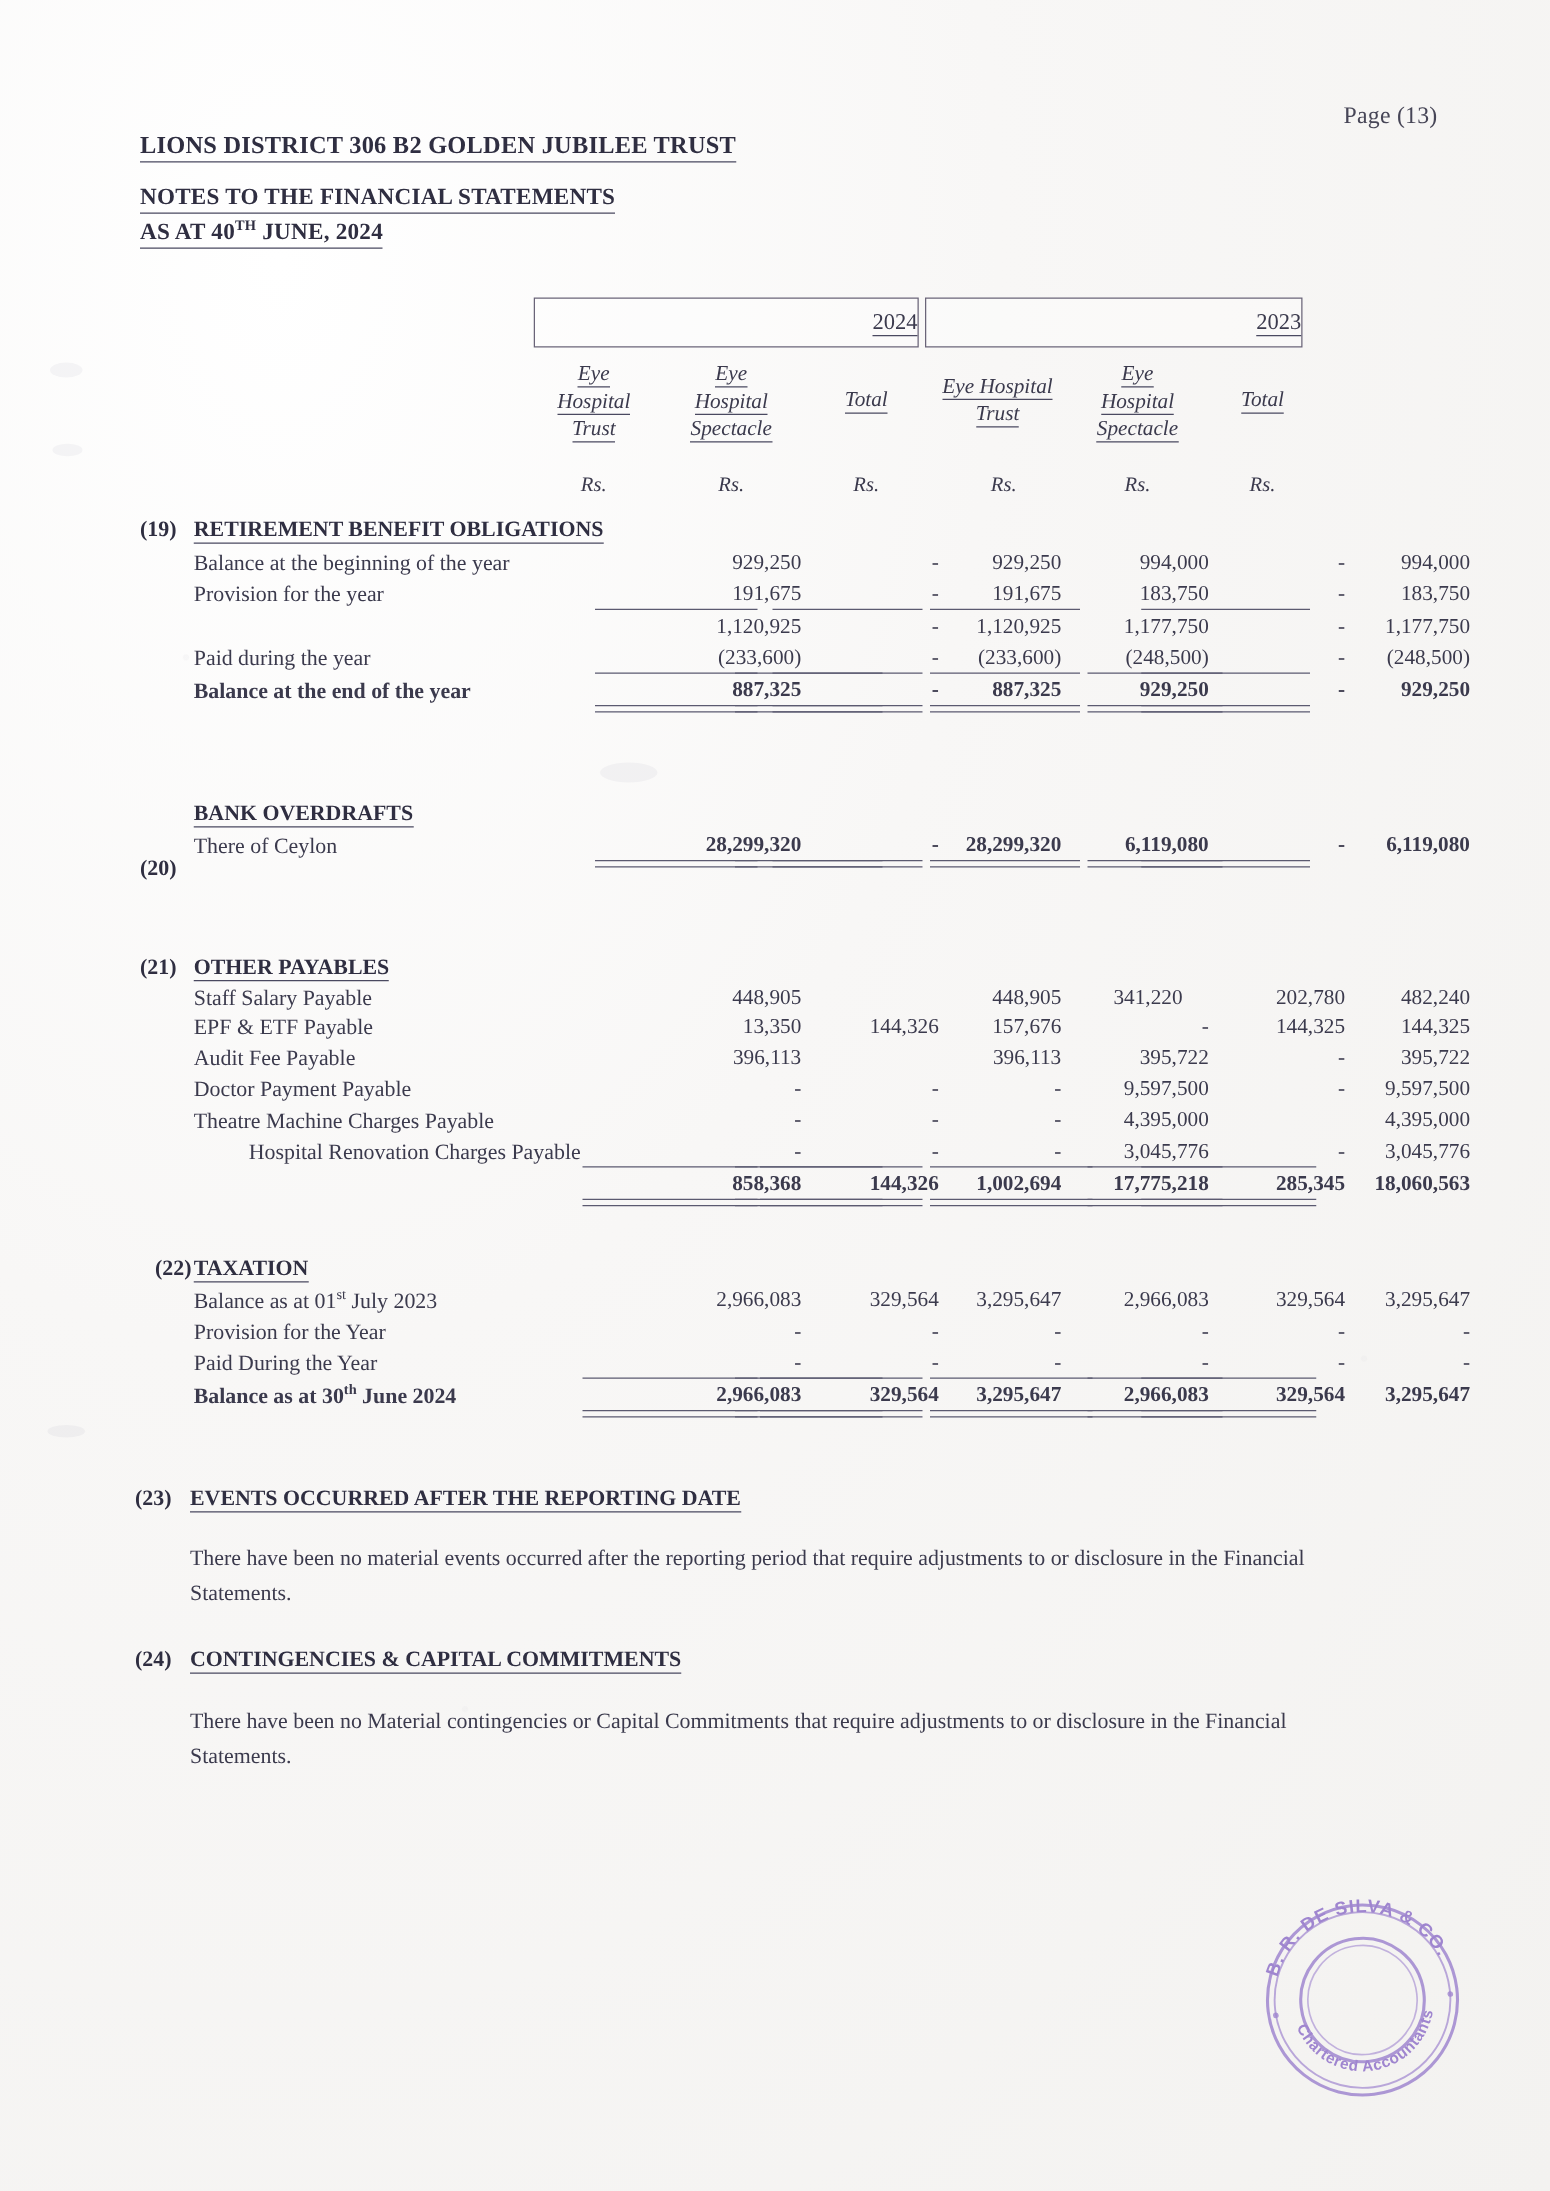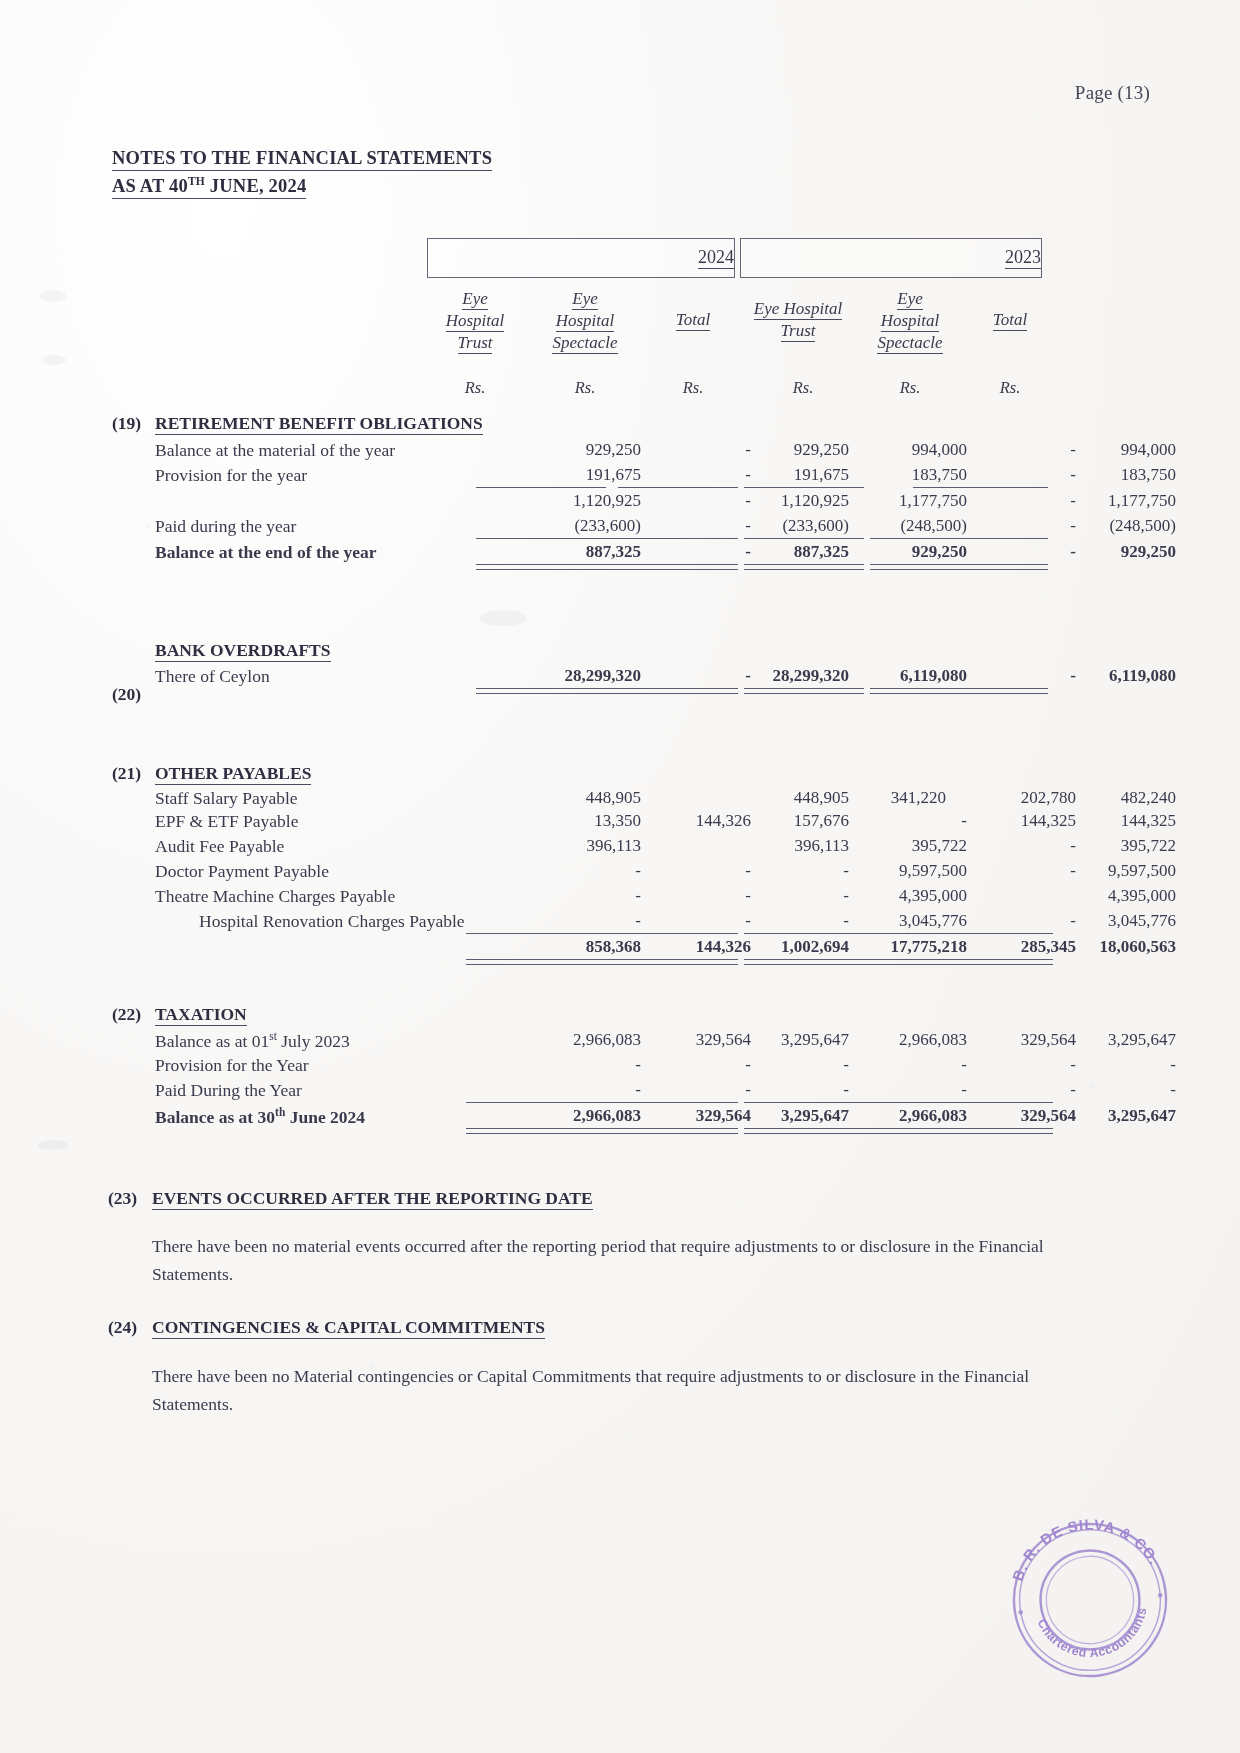--- a/index.html
+++ b/index.html
@@ -133,20 +133,21 @@
 
   <div class="smudge" style="left:40px;top:290px;width:26px;height:12px;"></div>
   <div class="smudge" style="left:42px;top:355px;width:24px;height:10px;"></div>
   <div class="smudge" style="left:38px;top:1140px;width:30px;height:10px;"></div>
   <div class="smudge" style="left:480px;top:610px;width:46px;height:16px;"></div>
 
   <div class="content">
 
     <div class="pageno">Page (13)</div>
 
+    <div class="org">LIONS DISTRICT 306 B2 GOLDEN JUBILEE TRUST</div>
     <div class="sub1">NOTES TO THE  FINANCIAL STATEMENTS</div>
     <div class="sub2"><span>AS AT 40</span><span class="sup">TH</span><span> JUNE, 2024</span></div>
 
     <div class="ybox" id="ybox-2024">
       <span>2024</span>
     </div>
     <div class="ybox" id="ybox-2023">
       <span>2023</span>
     </div>
 
@@ -180,21 +181,21 @@
     <div class="rs" style="left:520px;top:378px;width:130px;">Rs.</div>
     <div class="rs" style="left:638px;top:378px;width:110px;">Rs.</div>
     <div class="rs" style="left:748px;top:378px;width:110px;">Rs.</div>
     <div class="rs" style="left:845px;top:378px;width:130px;">Rs.</div>
     <div class="rs" style="left:955px;top:378px;width:110px;">Rs.</div>
 
     <div class="secnum" style="left:112px;top:413px;">(19)</div>
     <div class="sectitle" style="left:155px;top:413px;">RETIREMENT BENEFIT OBLIGATIONS</div>
 
     <div class="row" style="top:440px;">
-      <div class="lbl" style="left:43px;">Balance at the material of the year</div>
+      <div class="lbl" style="left:43px;">Balance at the beginning of the year</div>
       <div class="num" style="left:399px;width:130px;">929,250</div>
       <div class="num" style="left:509px;width:130px;">-</div>
       <div class="num" style="left:617px;width:120px;">929,250</div>
       <div class="num" style="left:735px;width:120px;">994,000</div>
       <div class="num" style="left:834px;width:130px;">-</div>
       <div class="num" style="left:934px;width:130px;">994,000</div>
     </div>
 
     <div class="row" style="top:465px;">
       <div class="lbl" style="left:43px;">Provision for the year</div>
@@ -348,21 +349,21 @@
       <div class="num bold" style="left:924px;width:140px;">18,060,563</div>
     </div>
 
     <div class="drule" style="left:466px;top:959px;width:140px;"></div>
     <div class="drule" style="left:588px;top:959px;width:118px;"></div>
     <div class="drule" style="left:608px;top:959px;width:130px;"></div>
     <div class="drule" style="left:744px;top:959px;width:130px;"></div>
     <div class="drule" style="left:870px;top:959px;width:108px;"></div>
     <div class="drule" style="left:913px;top:959px;width:140px;"></div>
 
-    <div class="secnum" style="left:112px;top:1004px;">(22)</div>
+    <div class="secnum" style="left:124px;top:1004px;">(22)</div>
     <div class="sectitle" style="left:155px;top:1004px;">TAXATION</div>
 
     <div class="row" style="top:1030px;">
       <div class="lbl" style="left:43px;"><span>Balance as at 01</span><span class="sup">st</span><span> July 2023</span></div>
       <div class="num" style="left:389px;width:140px;">2,966,083</div>
       <div class="num" style="left:509px;width:130px;">329,564</div>
       <div class="num" style="left:607px;width:130px;">3,295,647</div>
       <div class="num" style="left:725px;width:130px;">2,966,083</div>
       <div class="num" style="left:834px;width:130px;">329,564</div>
       <div class="num" style="left:924px;width:140px;">3,295,647</div>

